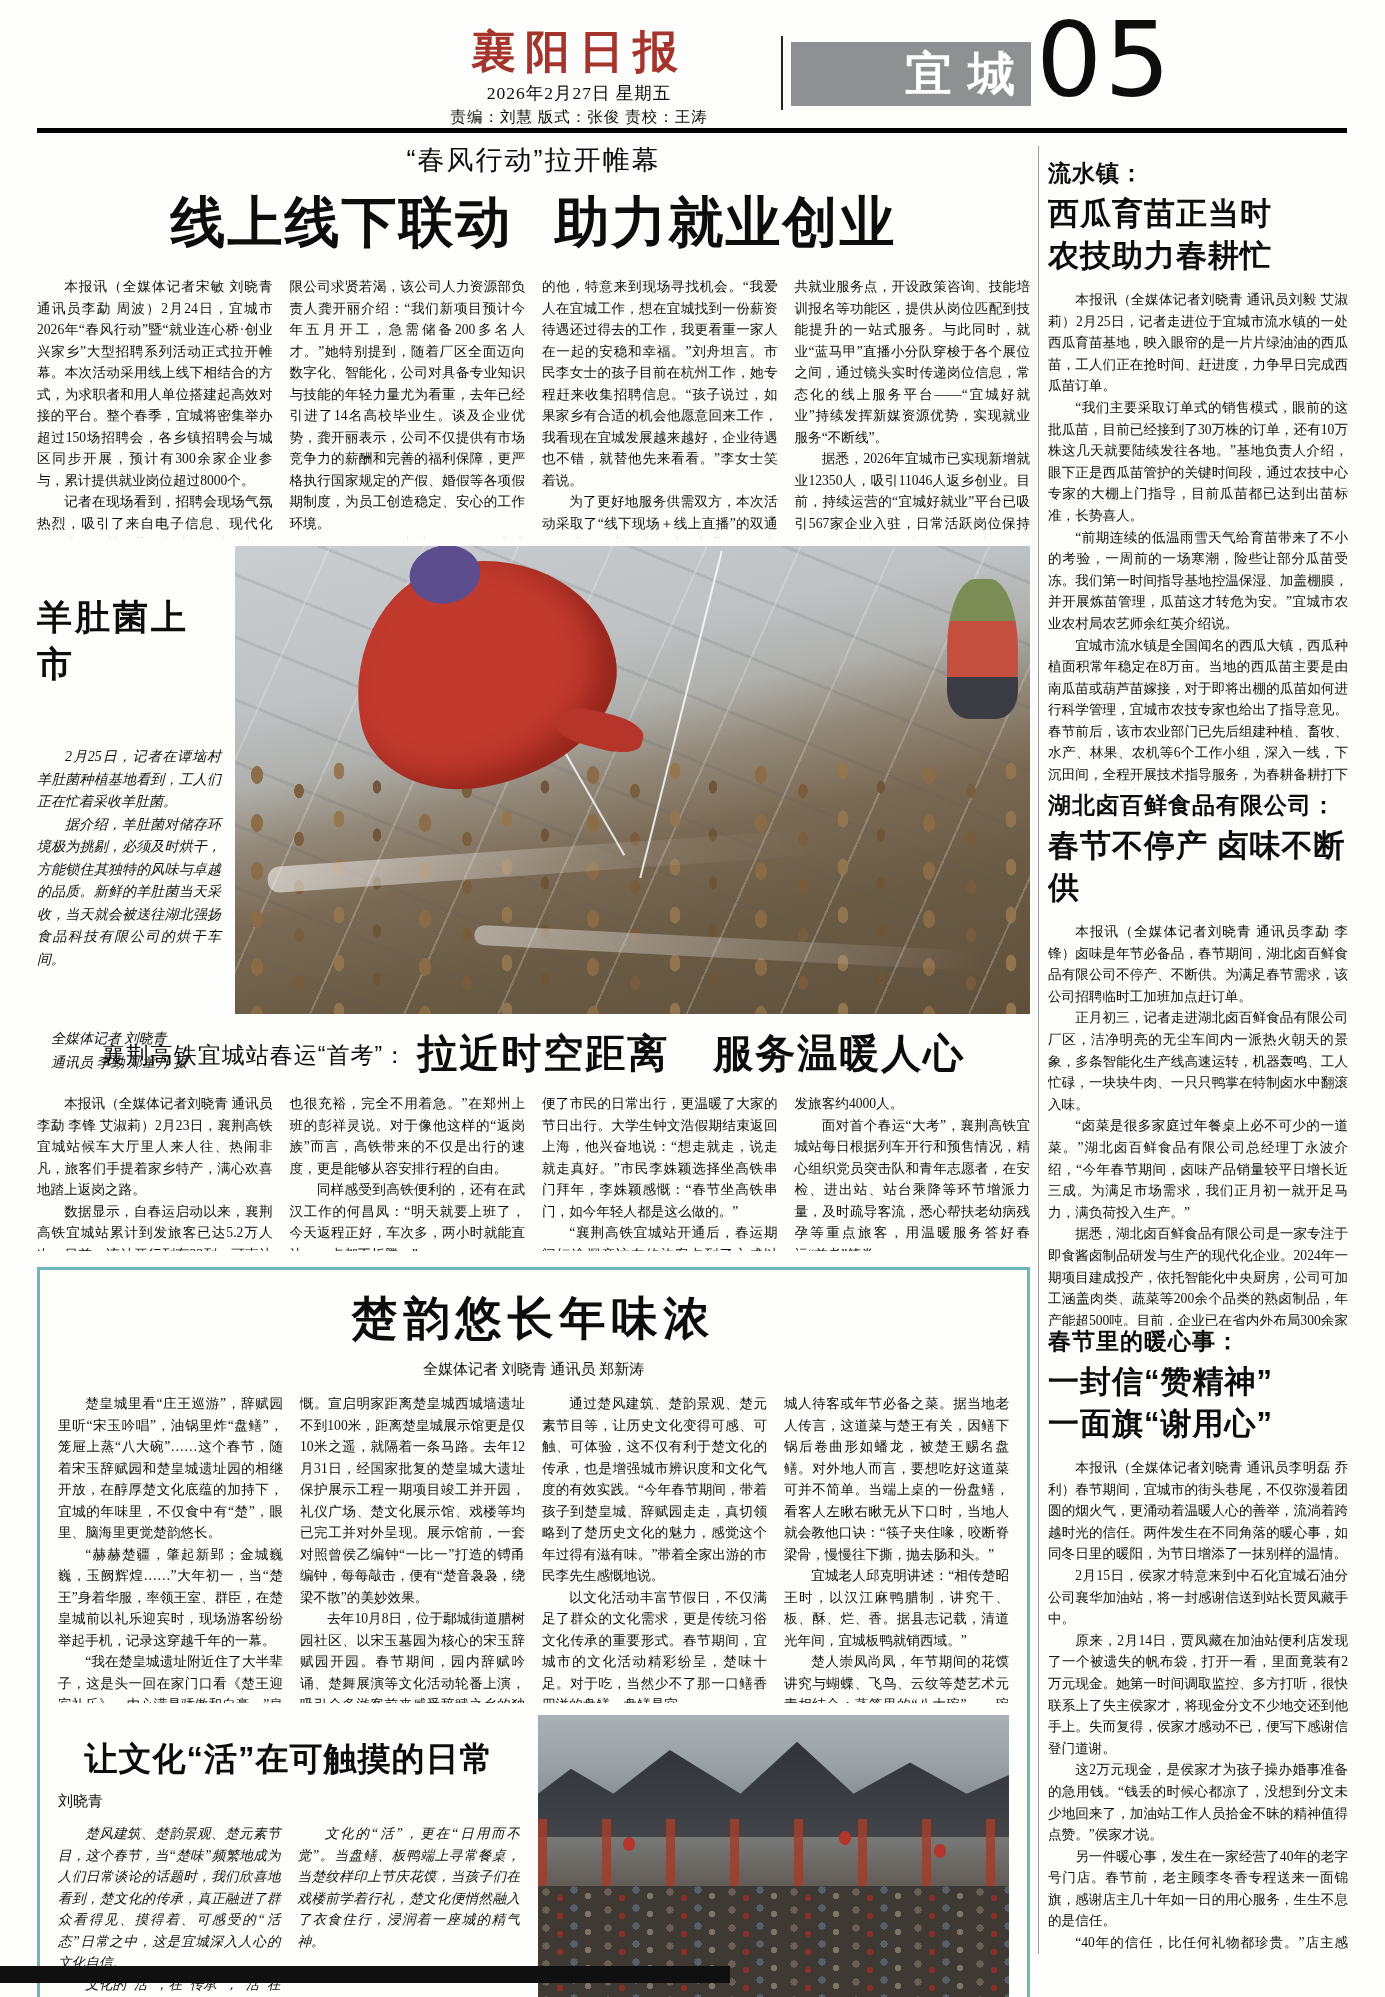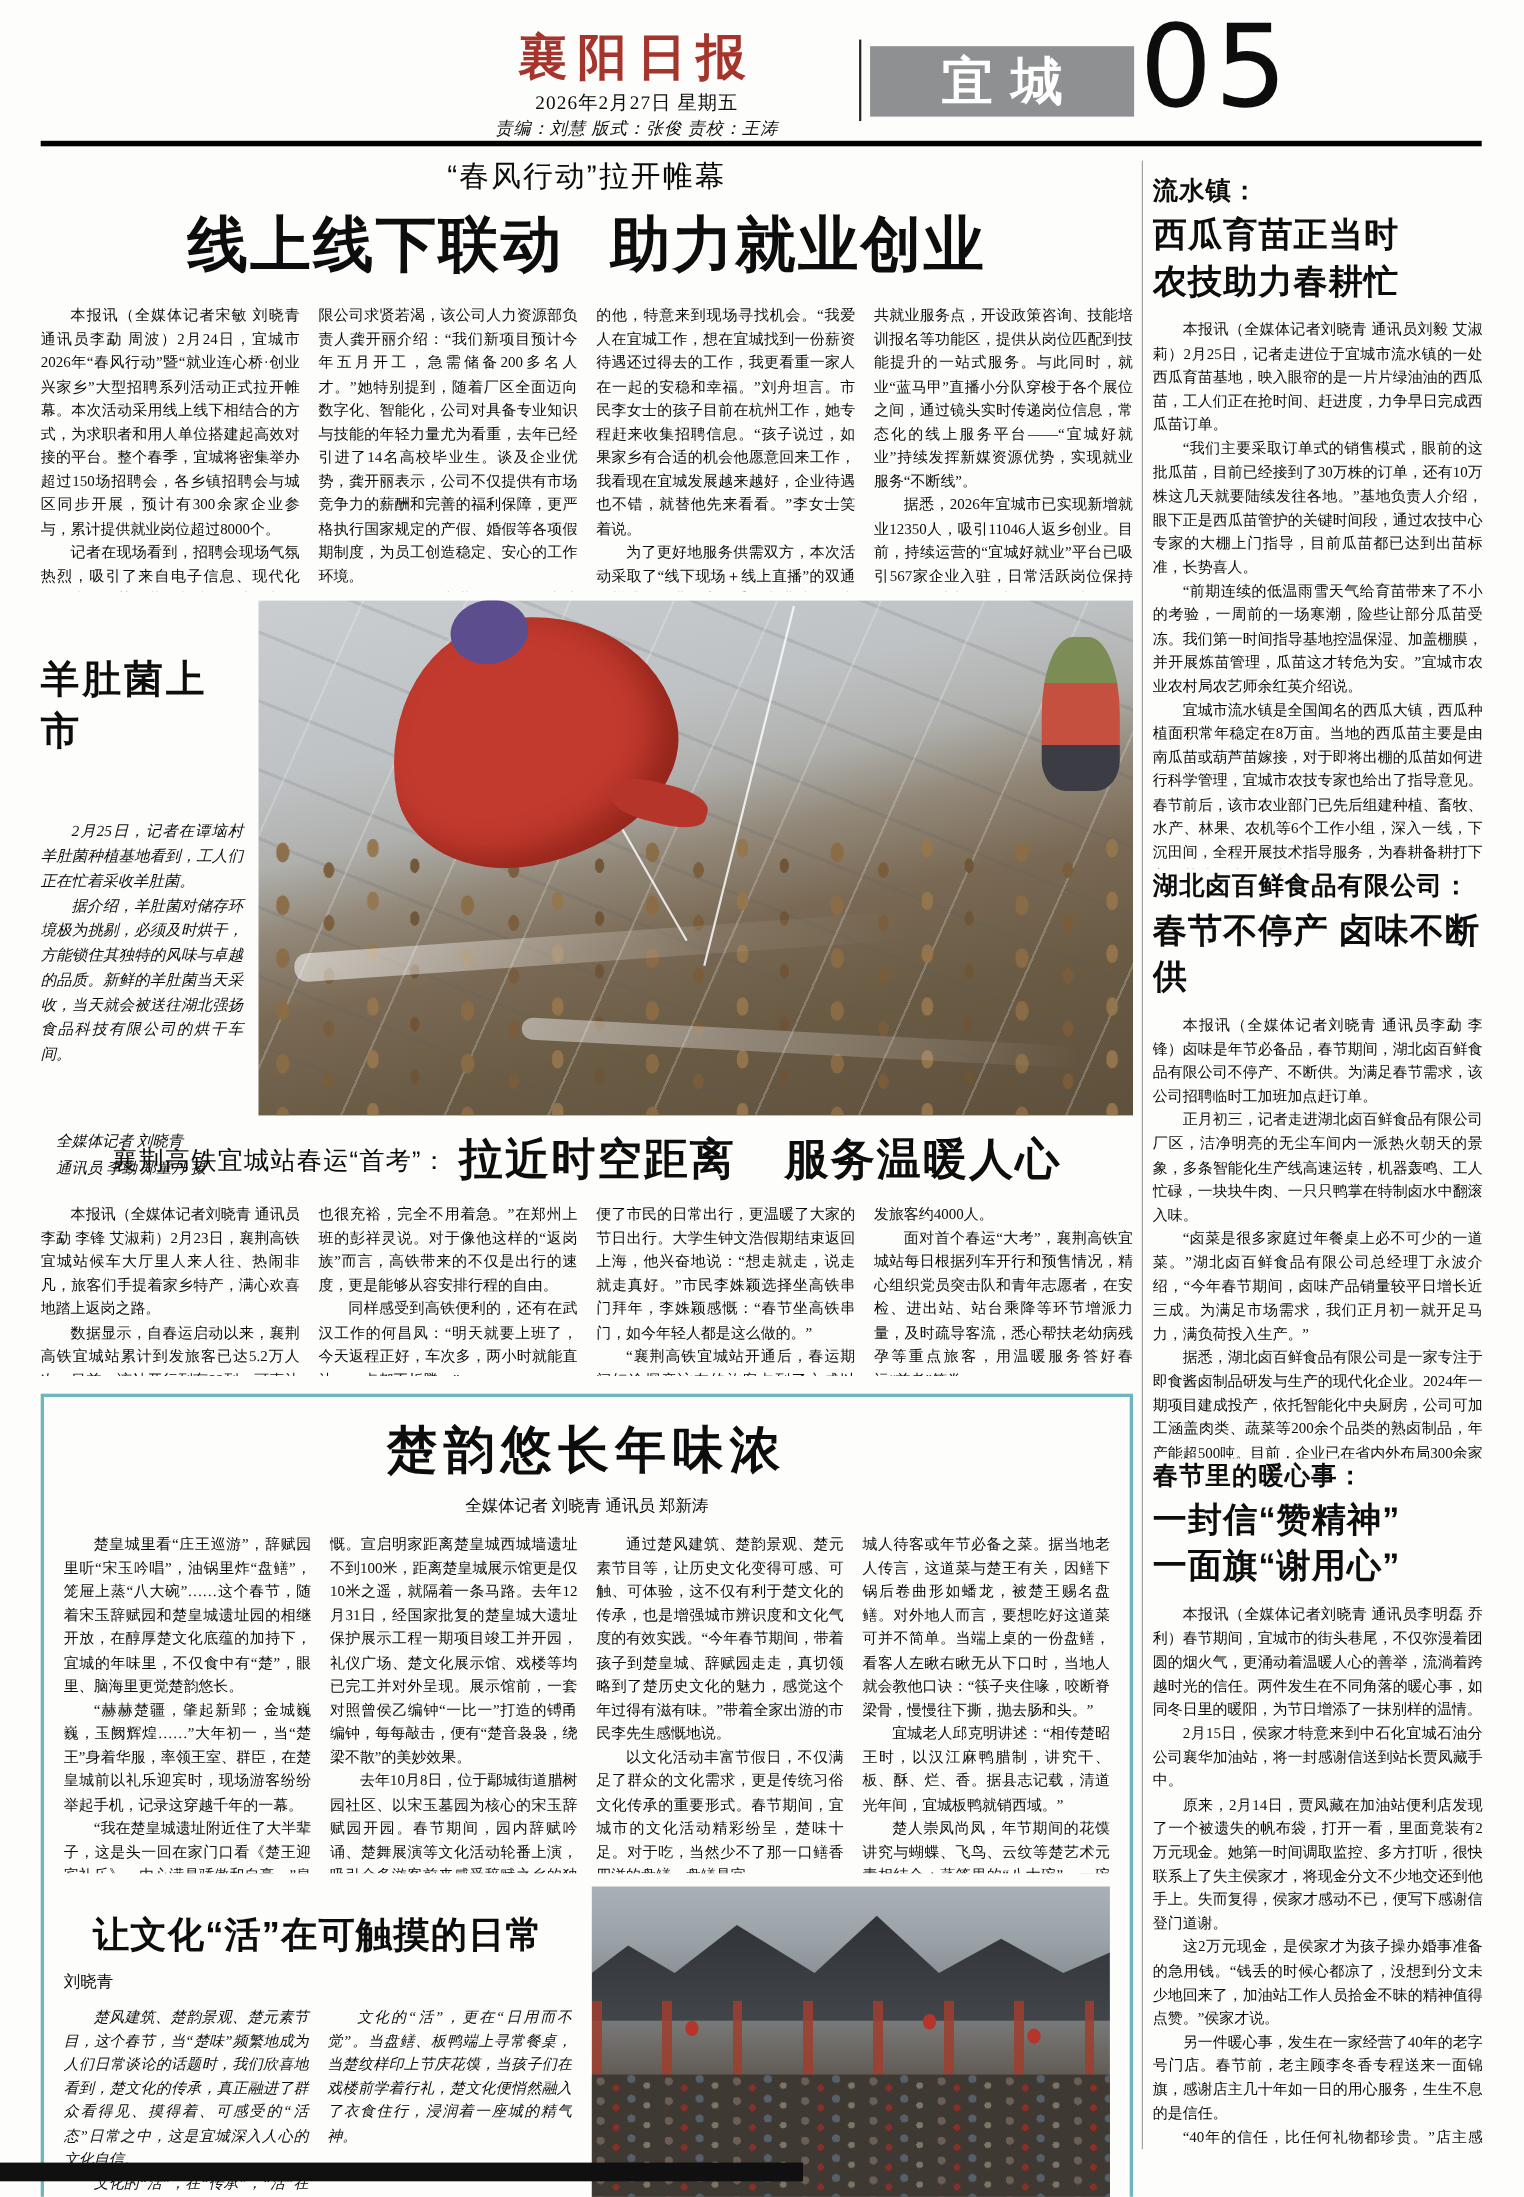--- a/index.html
+++ b/index.html
@@ -8,24 +8,24 @@
     background:#fdfdfb;color:#0d0d0d;
     font-family:"Liberation Serif","DejaVu Serif",serif;
     -webkit-font-smoothing:antialiased;
   }
   .hd{font-family:"Liberation Sans","DejaVu Sans",sans-serif;}
   
   .masthead{position:absolute;left:383px;top:28px;width:392px;text-align:center;}
   .logo{font-size:45px;font-weight:700;color:#a5342c;letter-spacing:9px;line-height:1.1;
         font-family:"Liberation Serif","DejaVu Serif",serif;}
   .dateline{font-size:17.5px;margin-top:3px;letter-spacing:1px;}
-  .staffline{font-size:15.5px;margin-top:2px;letter-spacing:1px;font-style:italic;}
+  .staffline{font-size:15.5px;margin-top:2px;letter-spacing:1px;}
   .mast-divider{position:absolute;left:781px;top:36px;width:2px;height:74px;background:#222;}
   .section-box{position:absolute;left:791px;top:42px;width:240px;height:64px;background:#8e9091;
-        display:flex;align-items:center;justify-content:center;}
+        display:flex;align-items:center;justify-content:flex-end;}
   .section-box span{color:#fff;font-size:47px;font-weight:700;letter-spacing:16px;text-indent:16px;}
   .page-num{position:absolute;left:1036px;top:8px;font-size:104px;line-height:1;font-weight:400;
         font-family:"DejaVu Sans","Liberation Sans",sans-serif;letter-spacing:2px;}
   .top-rule{position:absolute;left:37px;top:128px;width:1310px;height:5px;background:#000;}
   .bottom-bar{position:absolute;left:0;top:1966px;width:730px;height:17px;background:#101010;}
   .v-rule{position:absolute;left:1038px;top:146px;width:1px;height:1808px;background:#9a9a9a;}
   
   .main{position:absolute;left:37px;top:138px;width:993px;}
   .lead-kicker{text-align:center;font-size:27px;font-weight:500;letter-spacing:2px;margin-top:4px;}
   .lead-headline{text-align:center;font-size:55px;font-weight:800;letter-spacing:2px;margin:8px 0 16px;}

